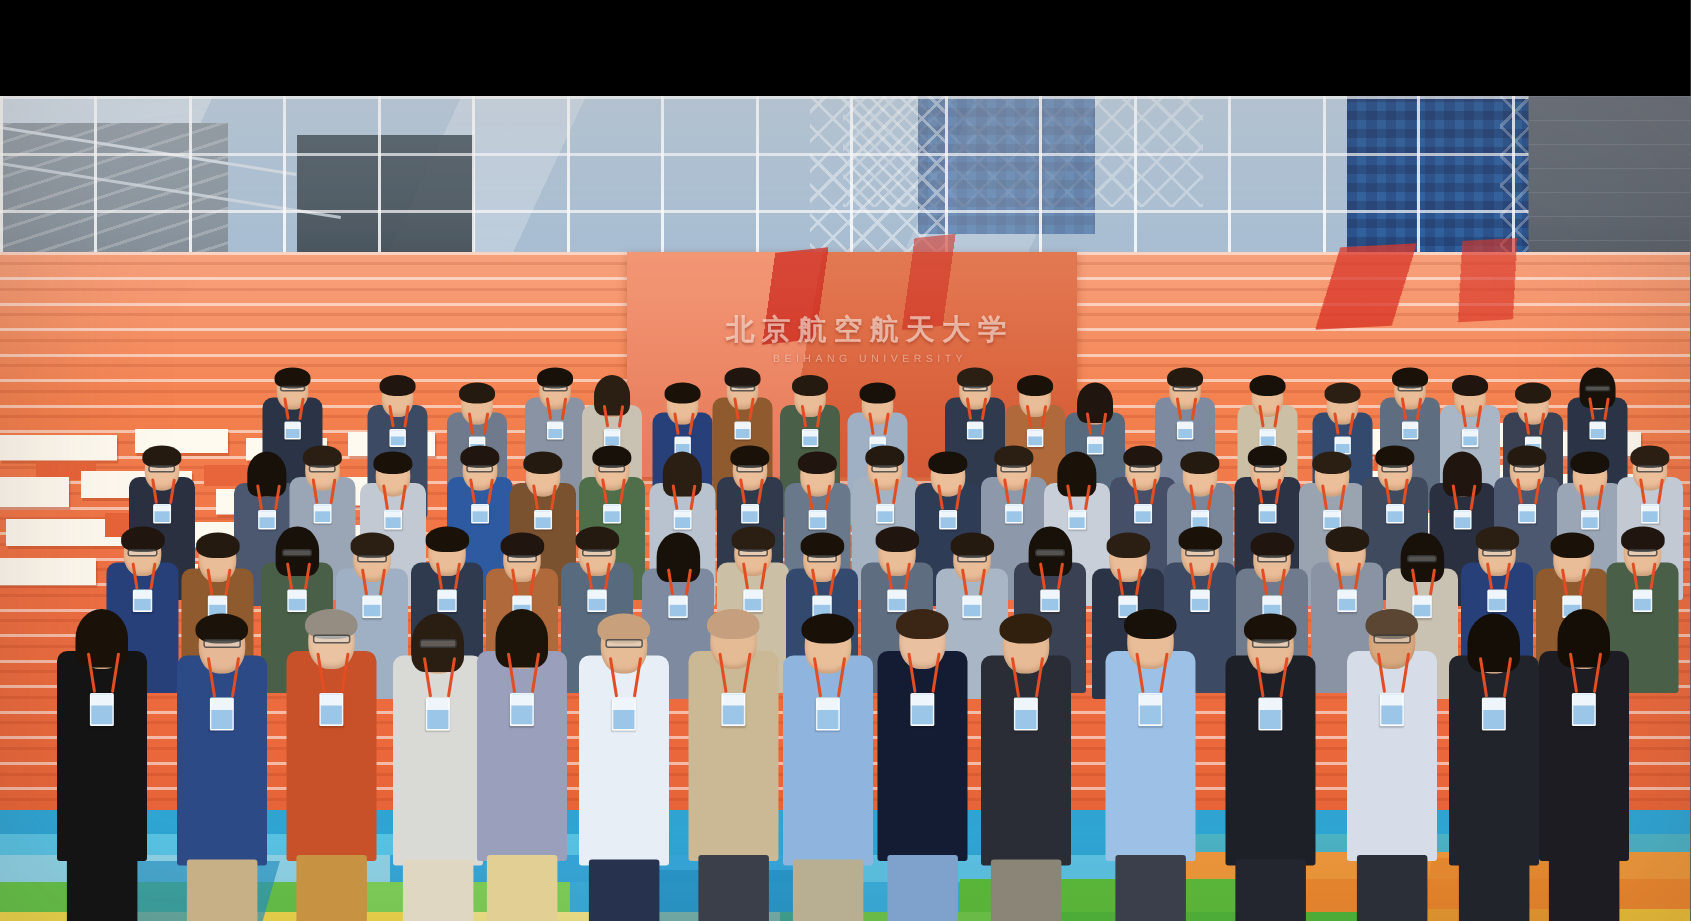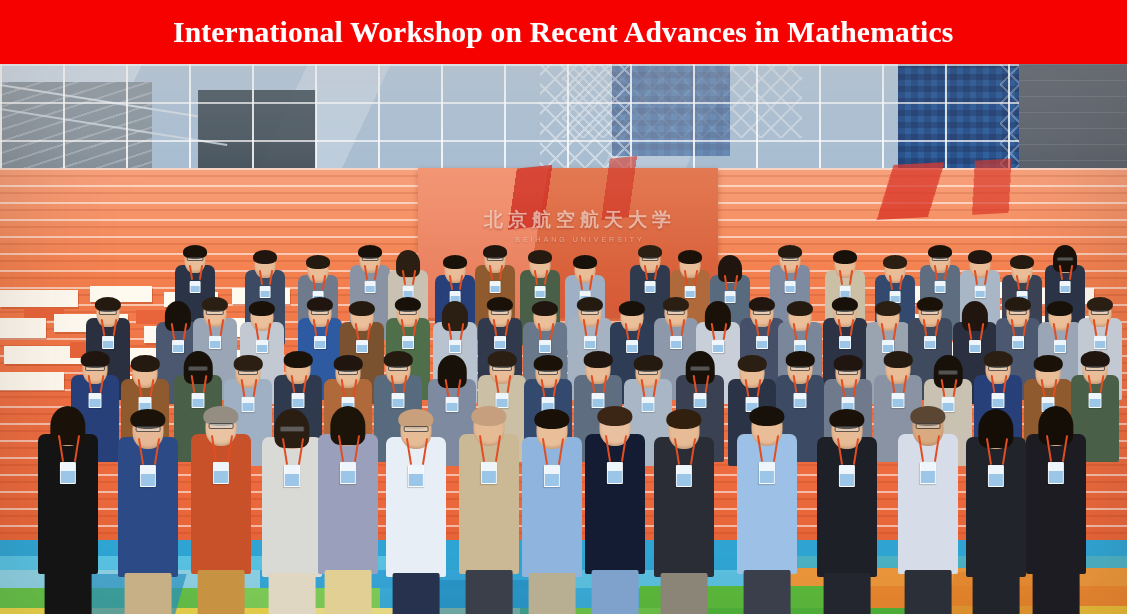--- a/index.html
+++ b/index.html
@@ -238,23 +238,20 @@
     position:absolute; inset:0;
     box-shadow:inset 0 0 120px rgba(60,40,30,.18);
     pointer-events:none;
   }
 </style>
 </head>
 <body>
 
 <div id="page">
 
-  <div class="banner">
-    <div class="banner-title">International Workshop on Recent Advances in Mathematics</div>
-  </div>
 
   <div class="photo">
 
     <div class="facade">
       <div class="sky-refl"></div>
       <div class="truss tr3"></div>
       <div class="glass-blue gb1"></div>
       <div class="glass-blue gb2"></div>
       <div class="truss tr1"></div>
       <div class="truss tr2"></div>

